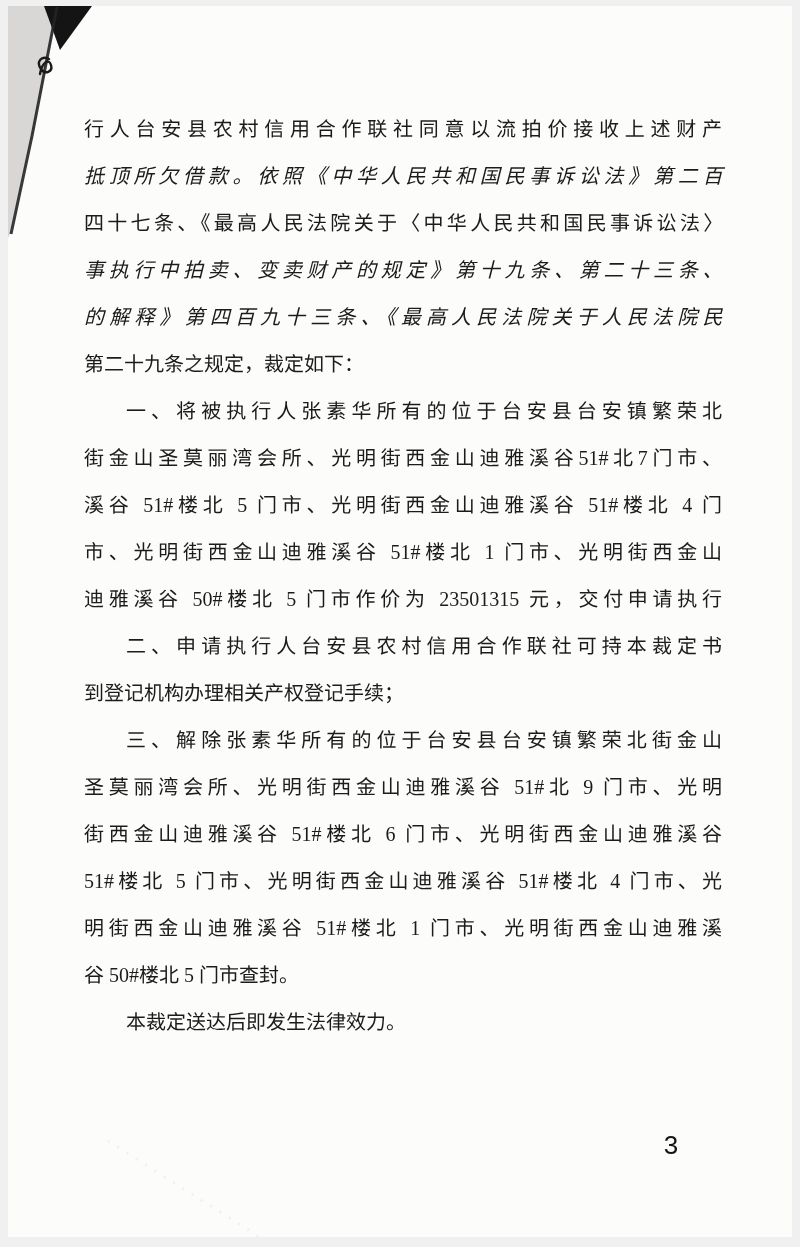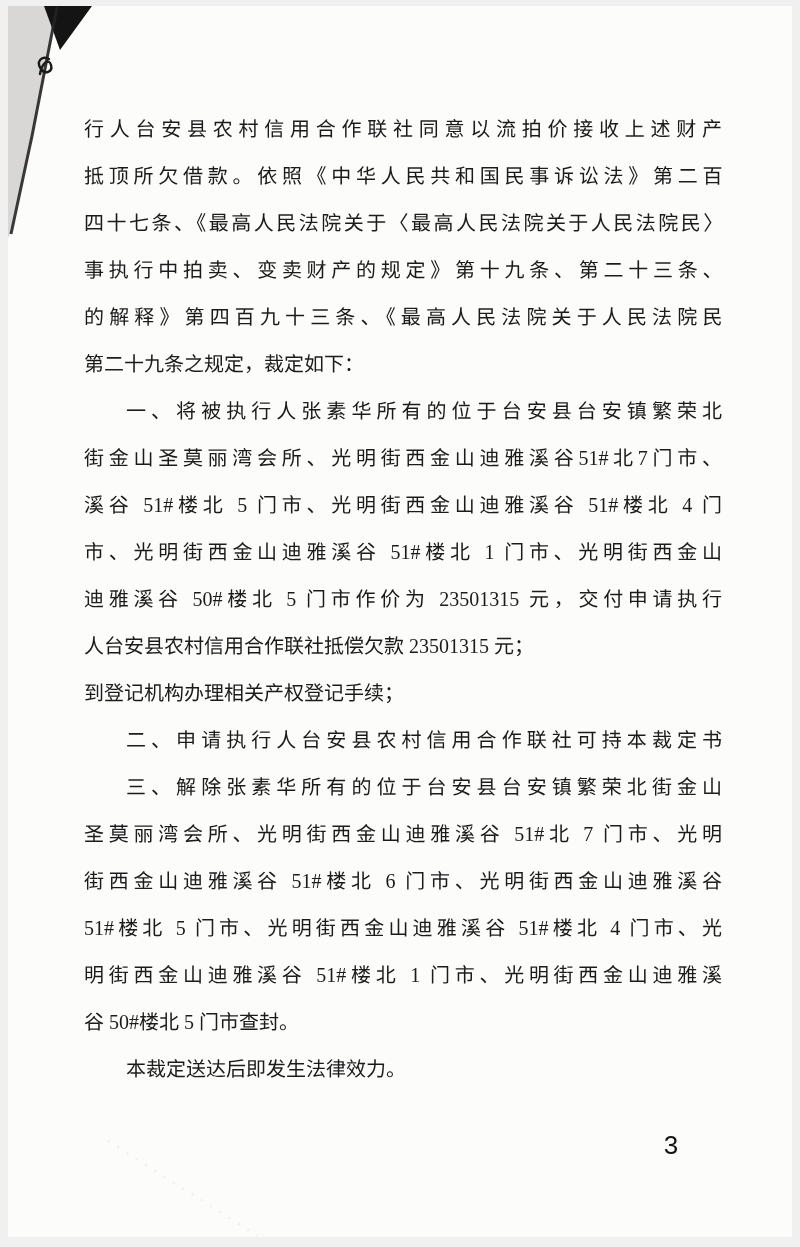--- a/index.html
+++ b/index.html
@@ -38,20 +38,21 @@
     text-align-last:left;
   }
   .line.indent{
     text-indent:42px;
   }
   .line.cram{
     letter-spacing:-1.2px;
   }
   .line.tight{
     letter-spacing:-0.4px;
+    font-style:italic;
   }
   .page-number{
     position:absolute;
     left:648px;
     top:1124px;
     width:30px;
     text-align:center;
     font-size:26px;
     font-family:"Liberation Sans","DejaVu Sans",sans-serif;
     color:#141414;
@@ -75,34 +76,33 @@
     <path d="M41,53 c-8,-4 -13,3 -8,10 c4,6 12,3 10,-4 c-2,-7 -9,-3 -11,9" stroke="#1a1a1a" stroke-width="2.4" fill="none" stroke-linecap="round"></path>
   </svg>
 
   <svg class="bottom-smudge" width="220" height="110" viewBox="0 0 220 110" aria-hidden="true">
     <line x1="30" y1="5" x2="180" y2="100" stroke="#b98a8a" stroke-width="3" stroke-dasharray="2 9"></line>
   </svg>
 
   <div class="textblock">
     <div class="line">行人台安县农村信用合作联社同意以流拍价接收上述财产</div>
     <div class="line tight">抵顶所欠借款。依照《中华人民共和国民事诉讼法》第二百</div>
-    <div class="line cram">四十七条、《最高人民法院关于〈最高人民法院关于人民法院民〉</div>
+    <div class="line cram">四十七条、《最高人民法院关于〈中华人民共和国民事诉讼法〉</div>
     <div class="line tight">事执行中拍卖、变卖财产的规定》第十九条、第二十三条、</div>
     <div class="line tight">的解释》第四百九十三条、《最高人民法院关于人民法院民</div>
     <div class="line short">第二十九条之规定，裁定如下：</div>
     <div class="line indent">一、将被执行人张素华所有的位于台安县台安镇繁荣北</div>
     <div class="line">街金山圣莫丽湾会所、光明街西金山迪雅溪谷51#北7门市、</div>
     <div class="line">溪谷 51#楼北 5 门市、光明街西金山迪雅溪谷 51#楼北 4 门</div>
     <div class="line">市、光明街西金山迪雅溪谷 51#楼北 1 门市、光明街西金山</div>
     <div class="line">迪雅溪谷 50#楼北 5 门市作价为 23501315 元，交付申请执行</div>
-    <div class="line short">人台安县农村信用合作联社抵偿欠款 23501315 元；</div>
+    <div class="line indent">二、申请执行人台安县农村信用合作联社可持本裁定书</div>
     <div class="line short">到登记机构办理相关产权登记手续；</div>
-    <div class="line indent">二、申请执行人台安县农村信用合作联社可持本裁定书</div>
     <div class="line indent">三、解除张素华所有的位于台安县台安镇繁荣北街金山</div>
-    <div class="line">圣莫丽湾会所、光明街西金山迪雅溪谷 51#北 7 门市、光明</div>
+    <div class="line">圣莫丽湾会所、光明街西金山迪雅溪谷 51#北 9 门市、光明</div>
     <div class="line">街西金山迪雅溪谷 51#楼北 6 门市、光明街西金山迪雅溪谷</div>
     <div class="line">51#楼北 5 门市、光明街西金山迪雅溪谷 51#楼北 4 门市、光</div>
     <div class="line">明街西金山迪雅溪谷 51#楼北 1 门市、光明街西金山迪雅溪</div>
     <div class="line short">谷 50#楼北 5 门市查封。</div>
     <div class="line short indent">本裁定送达后即发生法律效力。</div>
   </div>
 
   <div class="page-number">3</div>
 </div>
 

